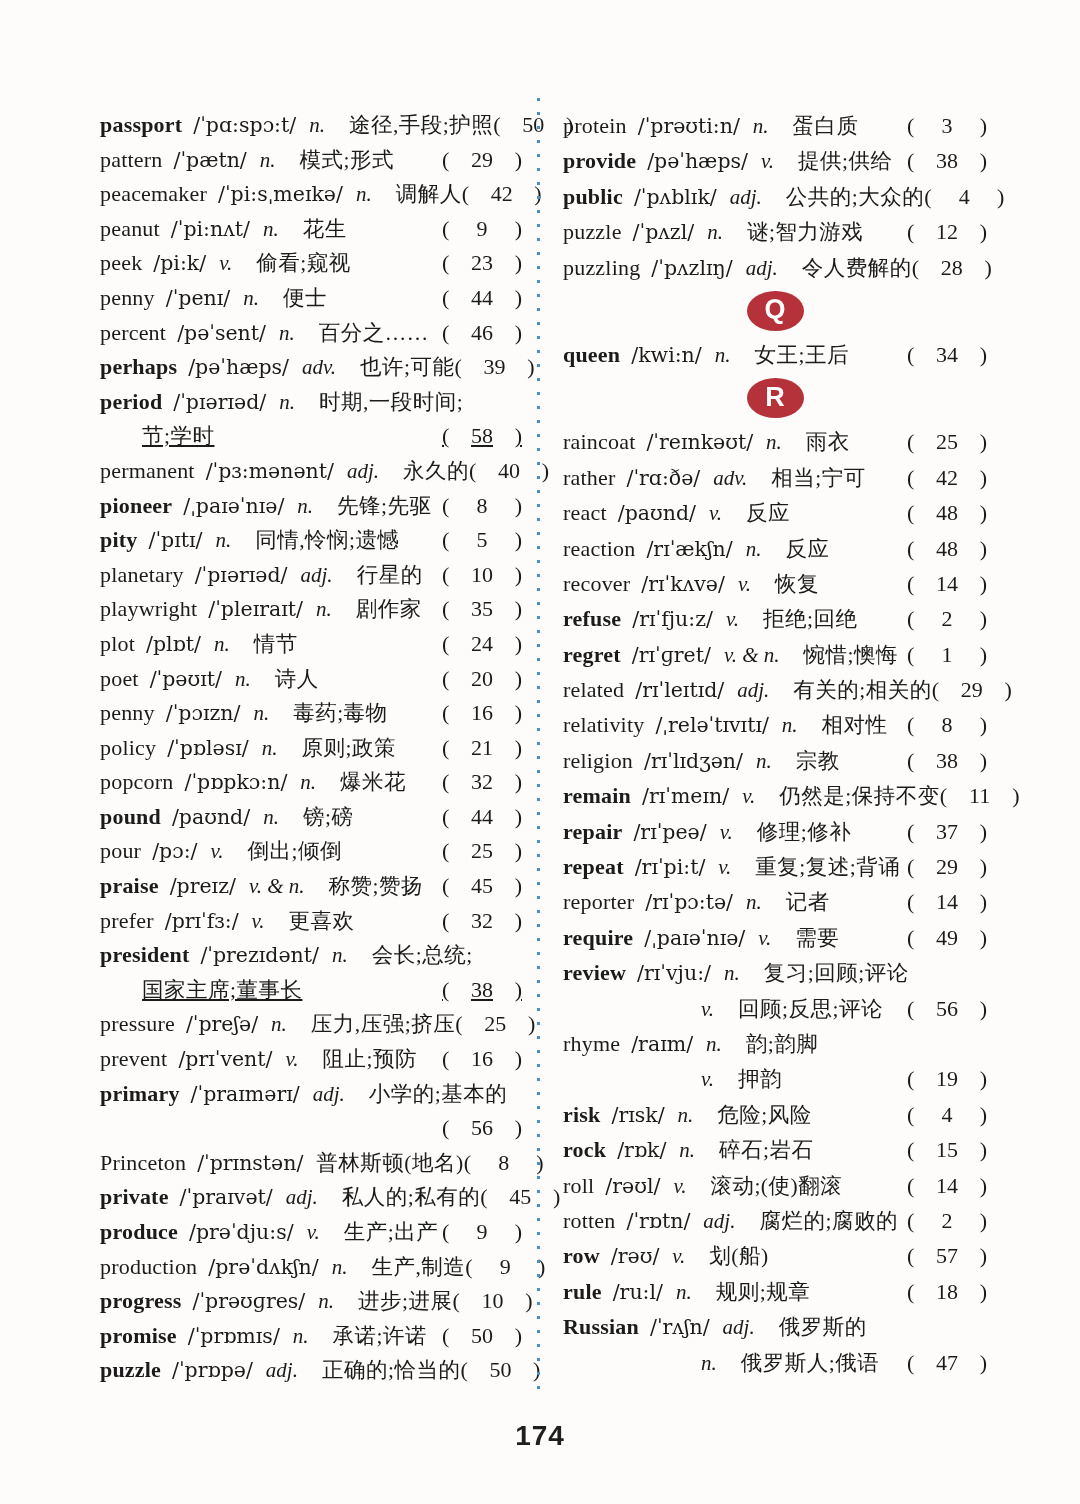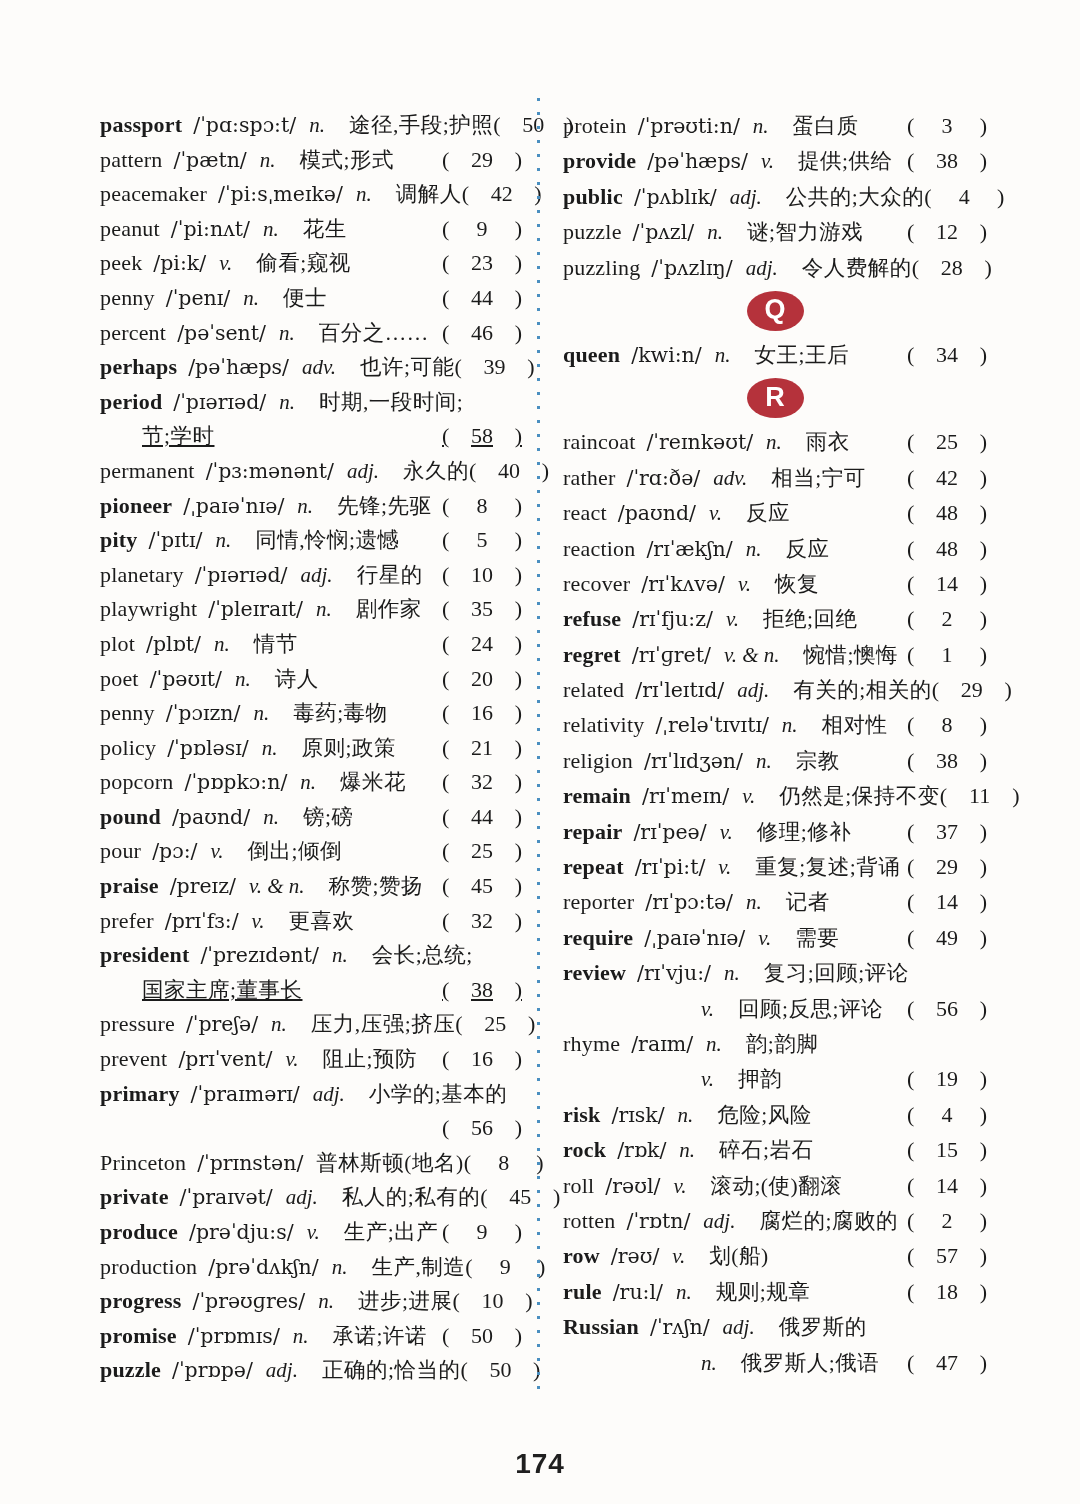--- a/index.html
+++ b/index.html
@@ -45,21 +45,21 @@
     padding-bottom:2px;box-sizing:border-box;
   }
   .divider{
     position:absolute;left:537px;top:98px;width:3px;height:1294px;
     background-image:repeating-linear-gradient(to bottom,var(--dot,#4a8fc0) 0 3px,transparent 3px 14px);
   }
   .footer{
     position:absolute;top:1420px;left:0;width:100%;
     text-align:center;
     font-family:"Liberation Sans",sans-serif;
-    font-weight:bold;font-size:28px;letter-spacing:1px;color:#1f1f1f;margin-top:28px;
+    font-weight:bold;font-size:28px;letter-spacing:1px;color:#1f1f1f;
   }
 </style>
 </head>
 <body>
 
 <div class="page">
   <div class="col col-left" id="col-left">
       <div class="row">
         <span class="w b">passport</span>
         <span class="ph">/ˈpɑ:spɔ:t/</span>

